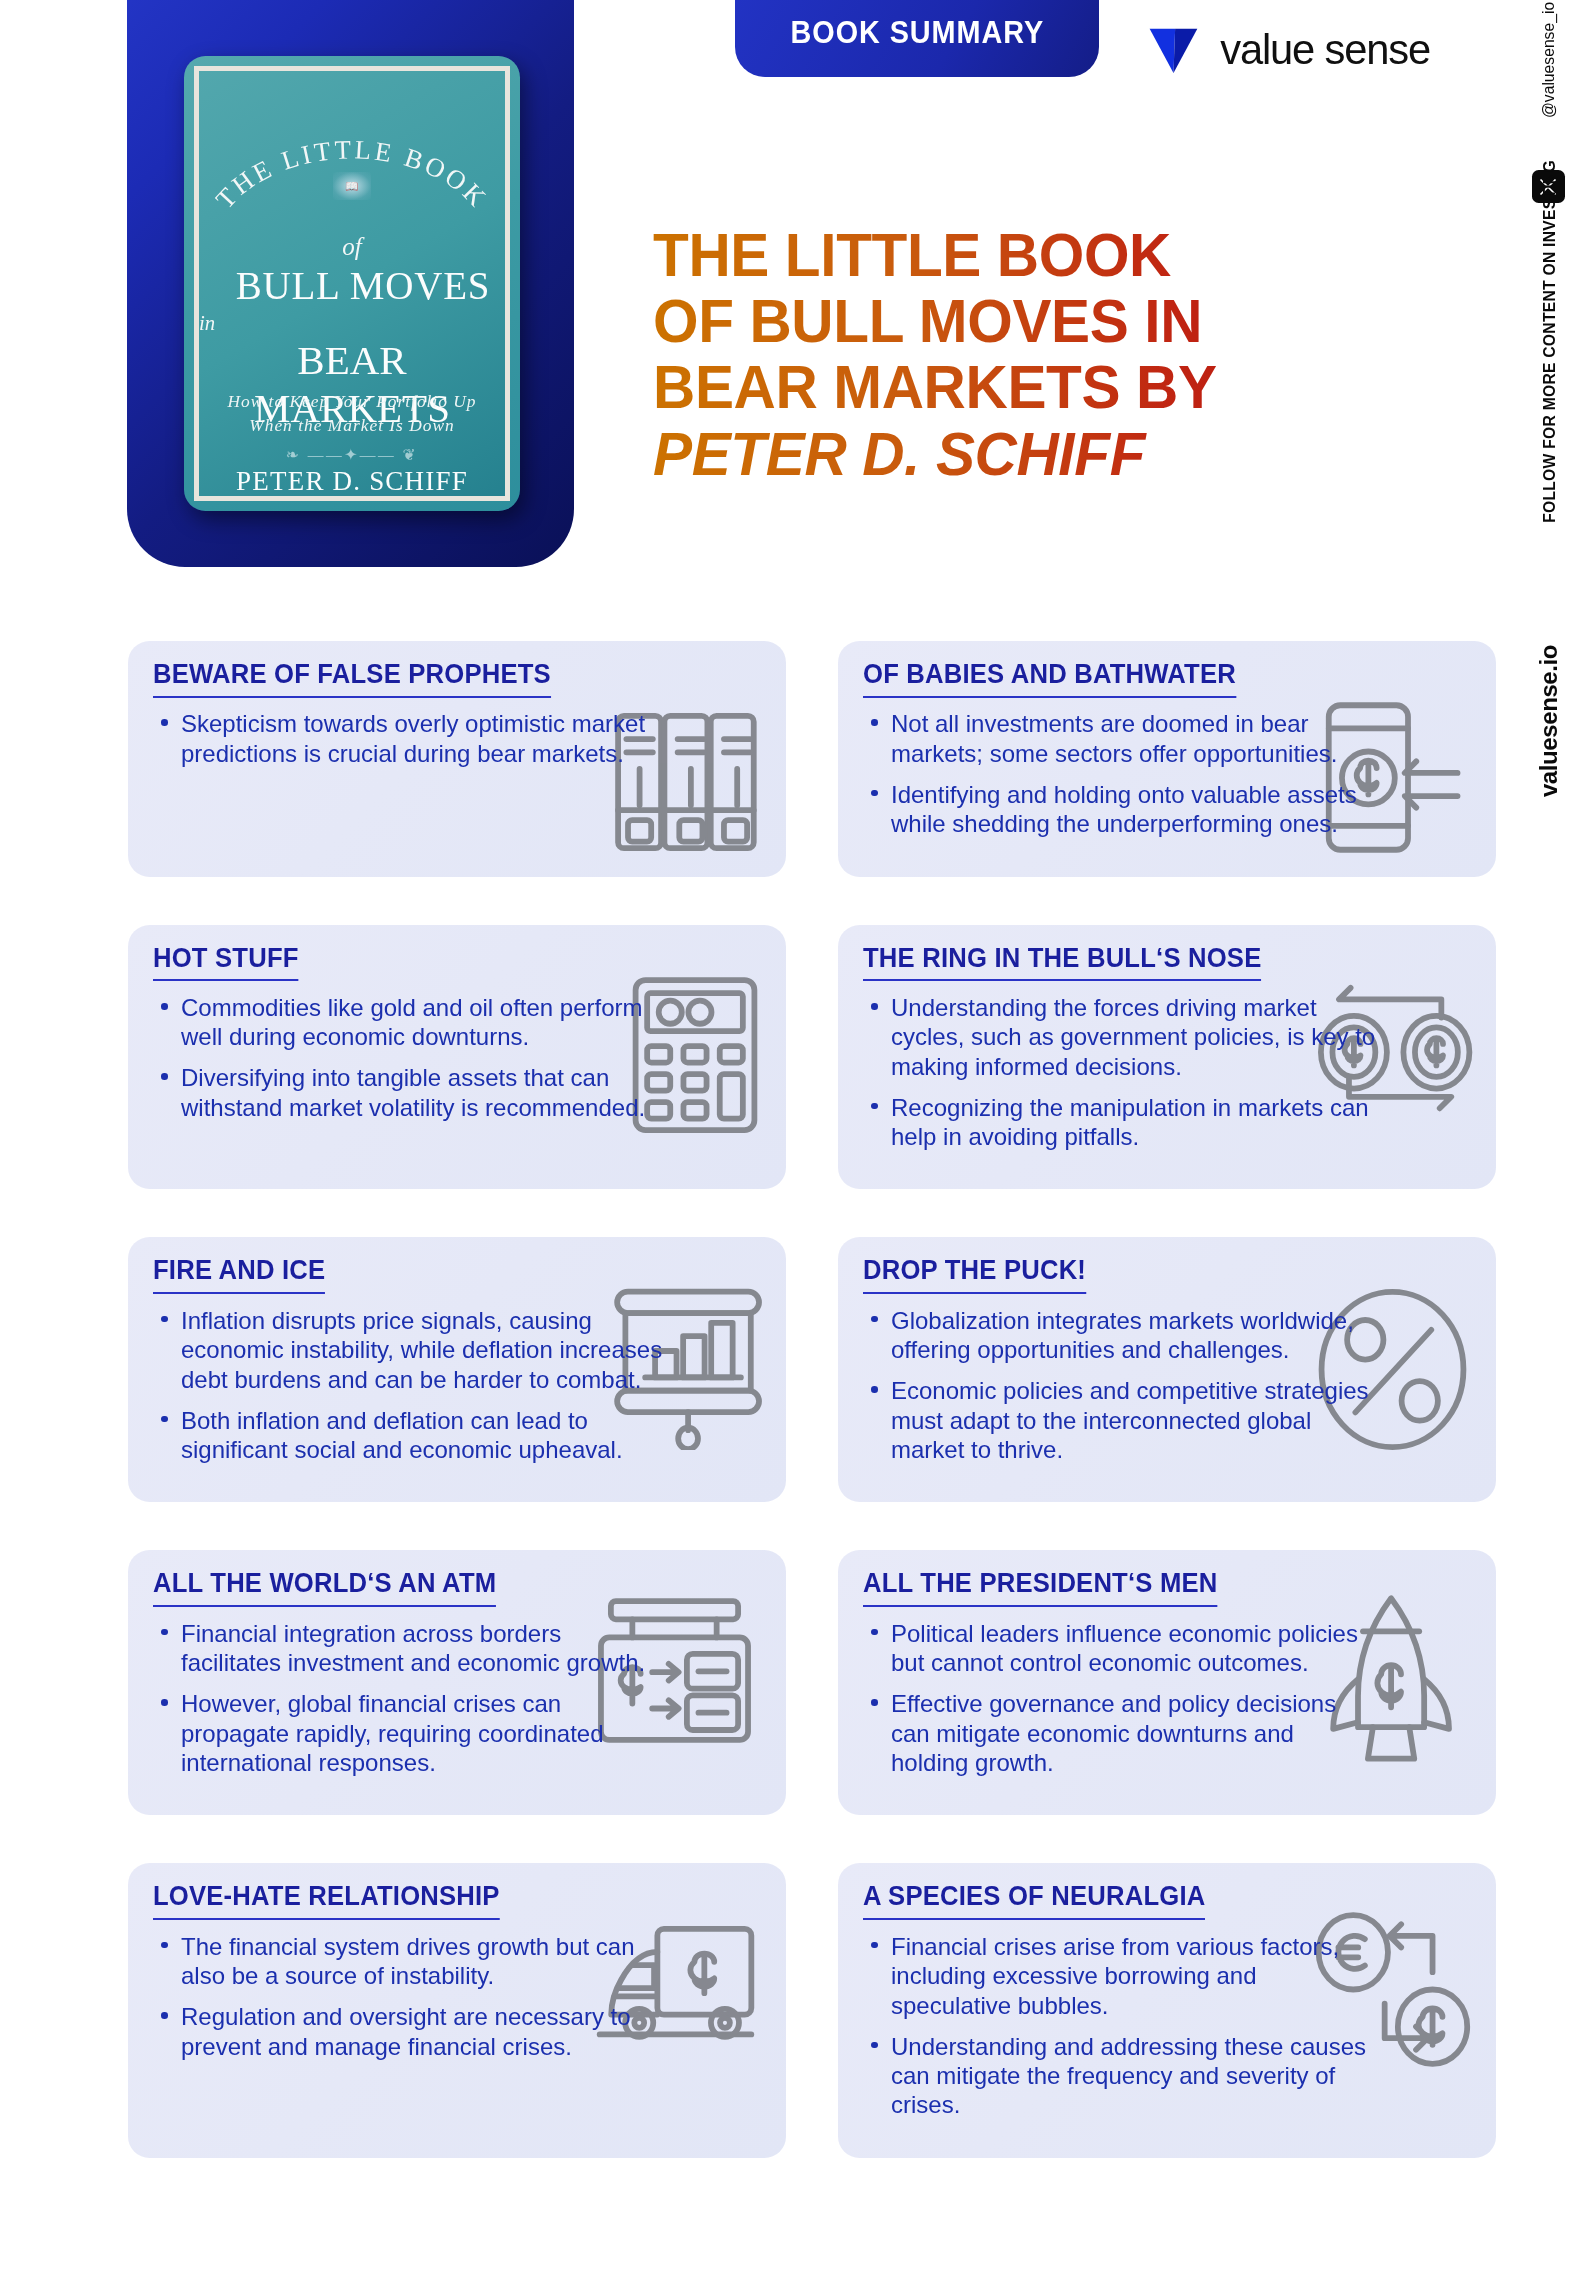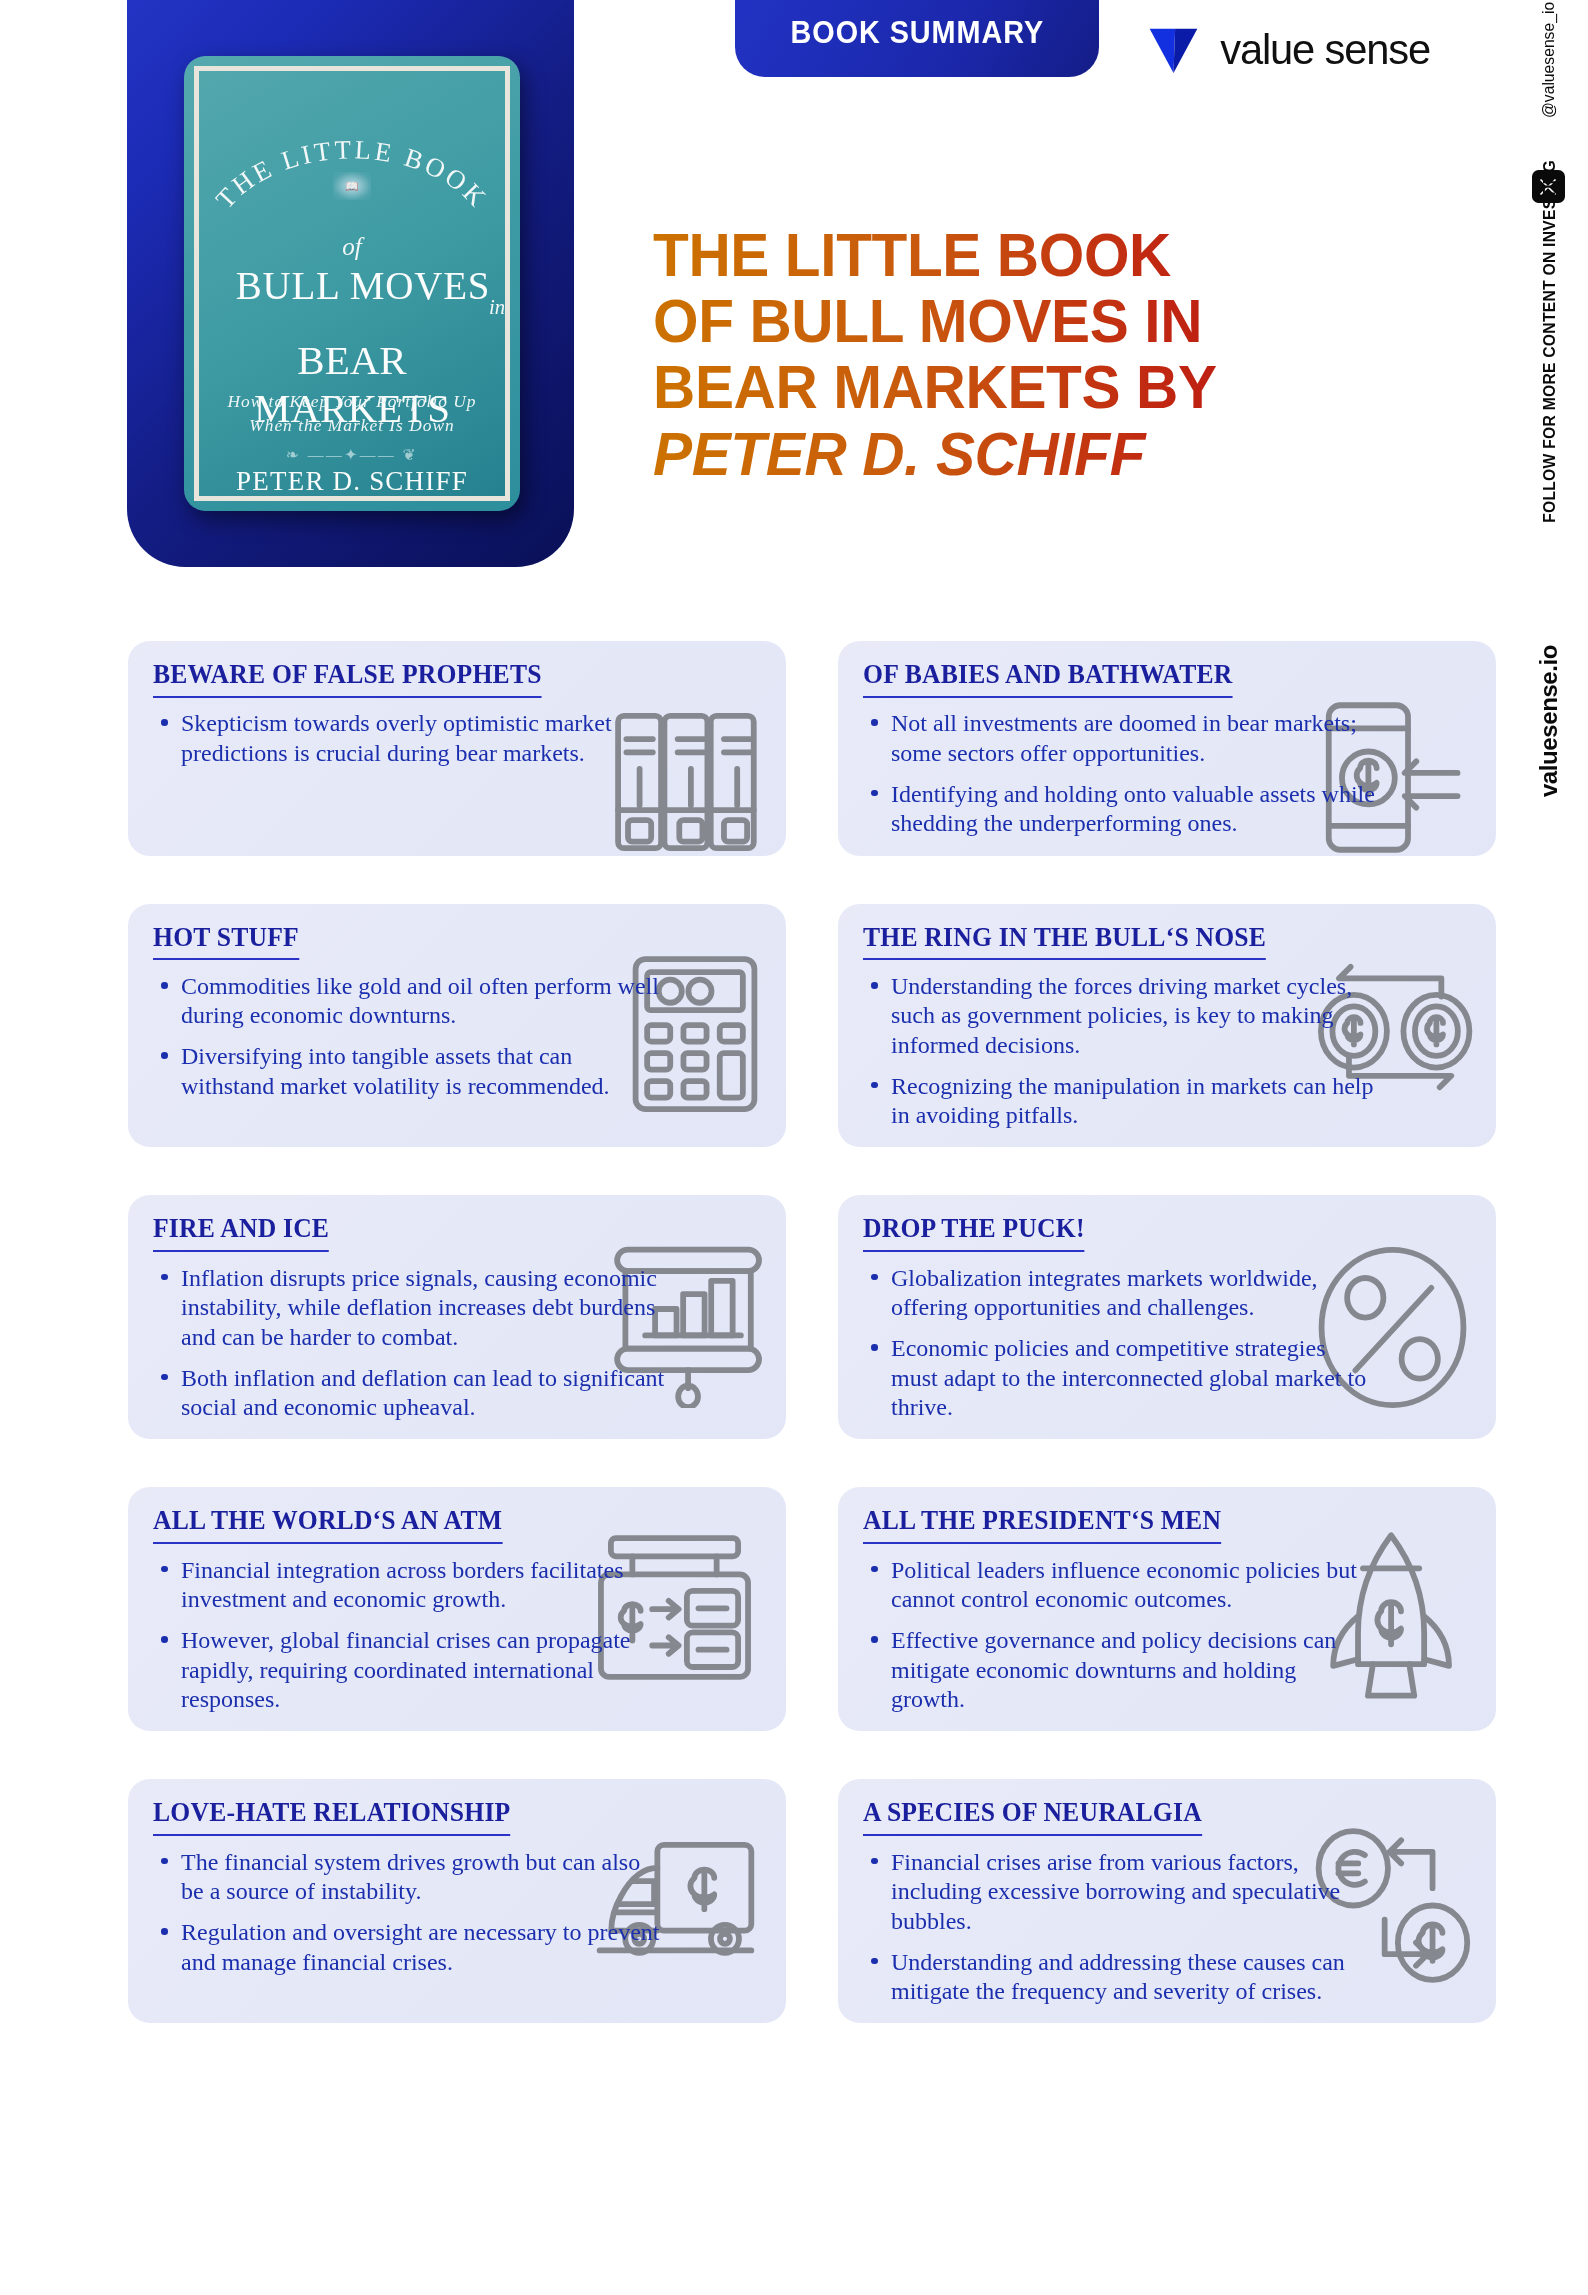--- a/index.html
+++ b/index.html
@@ -86,22 +86,22 @@
   .bk-l1 {
     position: absolute; top: 192px; width: 100%;
     text-align: center;
     color: #fbfdfd;
     font-family: "Liberation Serif", serif;
     font-size: 39px;
     letter-spacing: 0.8px;
     padding-left: 22px;
   }
   .bk-in {
-    position: absolute; top: 225px; width: 100%;
-    text-align: right;
+    position: absolute; top: 241px; width: 100%;
+    text-align: left;
     color: #f2f7f7;
     font-family: "Liberation Serif", serif;
     font-style: italic;
     font-size: 20.7px;
   }
   .bk-l2 {
     position: absolute; top: 265px; width: 100%;
     text-align: center;
     color: #fbfdfd;
     font-family: "Liberation Serif", serif;
@@ -243,23 +243,22 @@
     left: 128px;
     top: 641px;
     width: 1369px;
   }
   .row { display: flex; gap: 52px; }
   .card {
     position: relative;
     width: 658px;
     background: linear-gradient(135deg, #e8eaf8 0%, #e5e8f7 45%, #e2e6f6 100%);
     border-radius: 21.5px;
-    padding: 18px 25px 17px 25px;
+    padding: 18px 25px 38px 25px;
     overflow: hidden;
-    font-family: Liberation Serif, serif;
   }
   .card-h {
     position: relative;
     display: inline-block;
     color: #1a1f9e;
     font-size: 27px;
     font-weight: 700;
     letter-spacing: 0.2px;
     transform: scaleX(0.95);
     transform-origin: 0 50%;

